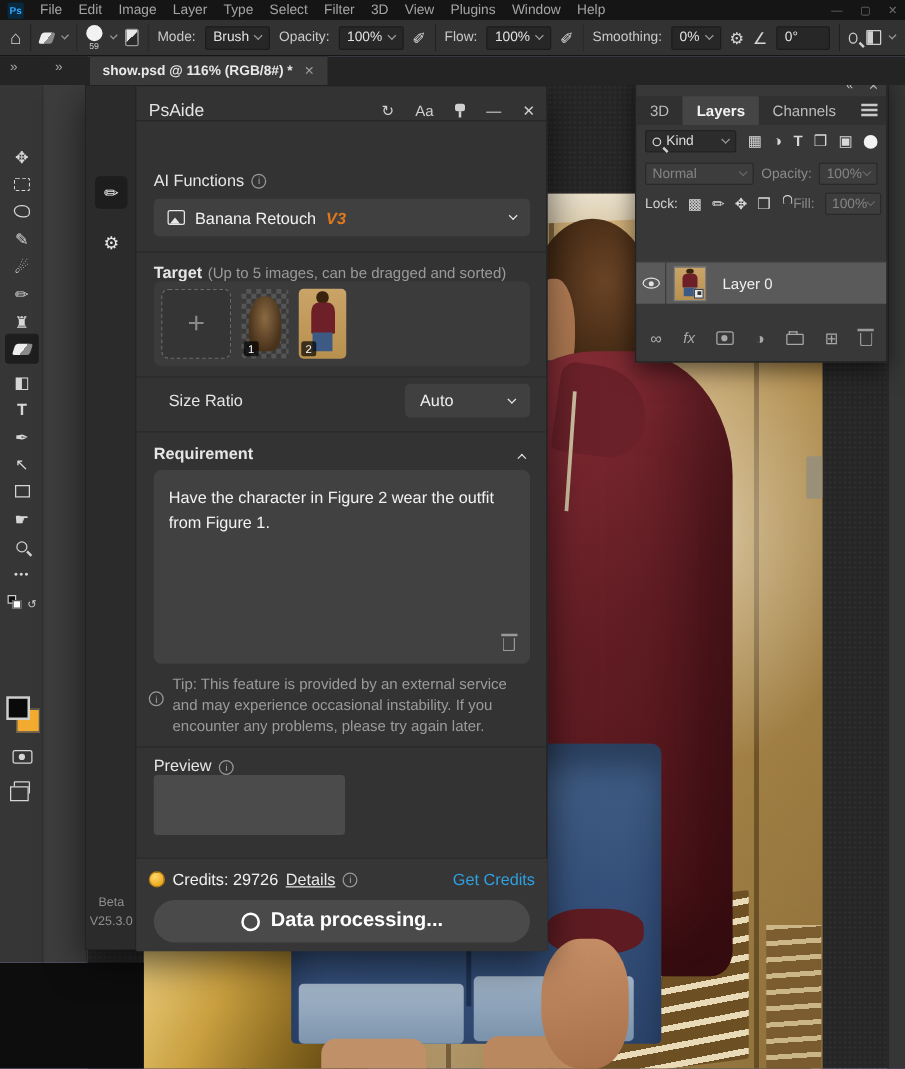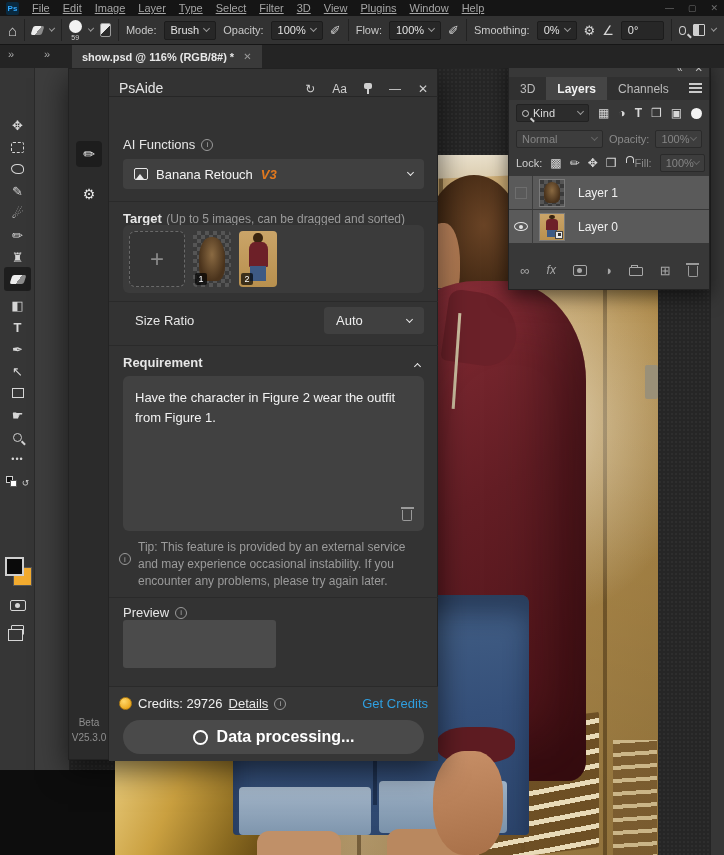--- a/index.html
+++ b/index.html
@@ -4,21 +4,21 @@
 <style>
   * { margin:0; padding:0; box-sizing:border-box; }
   html,body { background:#111; }
   body { font-family:"Liberation Sans", sans-serif; }
   #stage { position:relative; width:724px; height:855px; background:#c4b5fd; overflow:hidden; }
   .abs { position:absolute; }
 
   
   #menubar { left:0; top:0; width:724px; height:16px; background:#151515; display:flex; align-items:center; gap:13px; padding:0 6px; z-index:60; }
   #ps-logo { width:13px; height:13px; background:#09293f; border-radius:2px; color:#31a8ff; font-size:8px; font-weight:bold; display:flex; align-items:center; justify-content:center; }
-  .menu-item { font-size:11px; color:#a5a5a5; white-space:nowrap;text-decoration:underline; }
+  .menu-item { font-size:11px; color:#a5a5a5; white-space:nowrap; }
   #win-controls { margin-left:auto; display:flex; gap:14px; color:#6f6f6f; font-size:9px; }
 
   
   #optionsbar { left:0; top:16px; width:724px; height:29px; background:#323232; border-bottom:1px solid #161616; display:flex; align-items:center; gap:7px; padding:0 8px; z-index:59; }
   .olabel { font-size:11px; color:#c9c9c9; white-space:nowrap; }
   .field { display:flex; align-items:center; gap:5px; background:#272727; border:1px solid #1c1c1c; border-radius:2px; height:19px; padding:0 6px; font-size:11px; color:#e2e2e2; white-space:nowrap; }
   .vsep { width:1px; height:22px; background:#464646; border-left:1px solid #222; }
   .oglyph { color:#d6d6d6; font-size:13px; line-height:1; }
   .chev { width:5px; height:5px; border-right:1.5px solid #9a9a9a; border-bottom:1.5px solid #9a9a9a; transform:rotate(45deg); display:inline-block; margin-top:-3px; }
   .chev-up { transform:rotate(-135deg); margin-top:3px; }
@@ -412,29 +412,20 @@
       <span class="fgly">✏</span>
       <span class="fgly">✥</span>
       <span class="fgly">❒</span>
       <span class="padlock"></span>
       <span class="dlabel" style="margin-left:2px">Fill:</span>
       <span class="dfield" style="width:46px">
           <span>100%</span>
           <span class="chev" style="border-color:#666"></span>
         </span>
     </div>
-    <div class="layer-row" style="top:114px">
-      <span class="vis-cell">
-          <span class="novis-box"></span>
-        </span>
-      <span class="lthumb checker">
-          <span class="jacket-blob"></span>
-        </span>
-      <span class="lname">Layer 1</span>
-    </div>
     <div class="layer-row" style="top:148px">
       <span class="vis-cell">
           <span class="eye-ic"></span>
         </span>
       <span class="lthumb person-mini">
         <span class="hd"></span>
           <span class="tor"></span>
           <span class="sh"></span>
         <span class="so-badge"></span>
       </span>
@@ -521,21 +512,21 @@
       <div id="req-box">
         <span>Have the character in Figure 2 wear the outfit from Figure 1.</span>
         <span class="trash-ic abs" id="req-trash"></span>
       </div>
       <div id="tip-row">
         <span class="ico-info" style="margin-top:14px">i</span>
         <span class="t">Tip: This feature is provided by an external service and may experience occasional instability. If you encounter any problems, please try again later.</span>
       </div>
       <div class="pa-divider" style="top:528px"></div>
 
-      <div class="abs" style="left:14px;top:536px;display:flex;align-items:center;gap:6px">
+      <div class="abs" style="left:14px;top:536px;display:flex;align-items:flex-end;gap:6px">
         <span class="pa-label">Preview</span>
         <span class="ico-info">i</span>
       </div>
       <div id="preview-box"></div>
 
       <div id="pa-footer">
         <div id="credits-row">
           <span class="coin"></span>
           <span class="c">Credits: 29726</span>
           <span class="d">Details</span>

